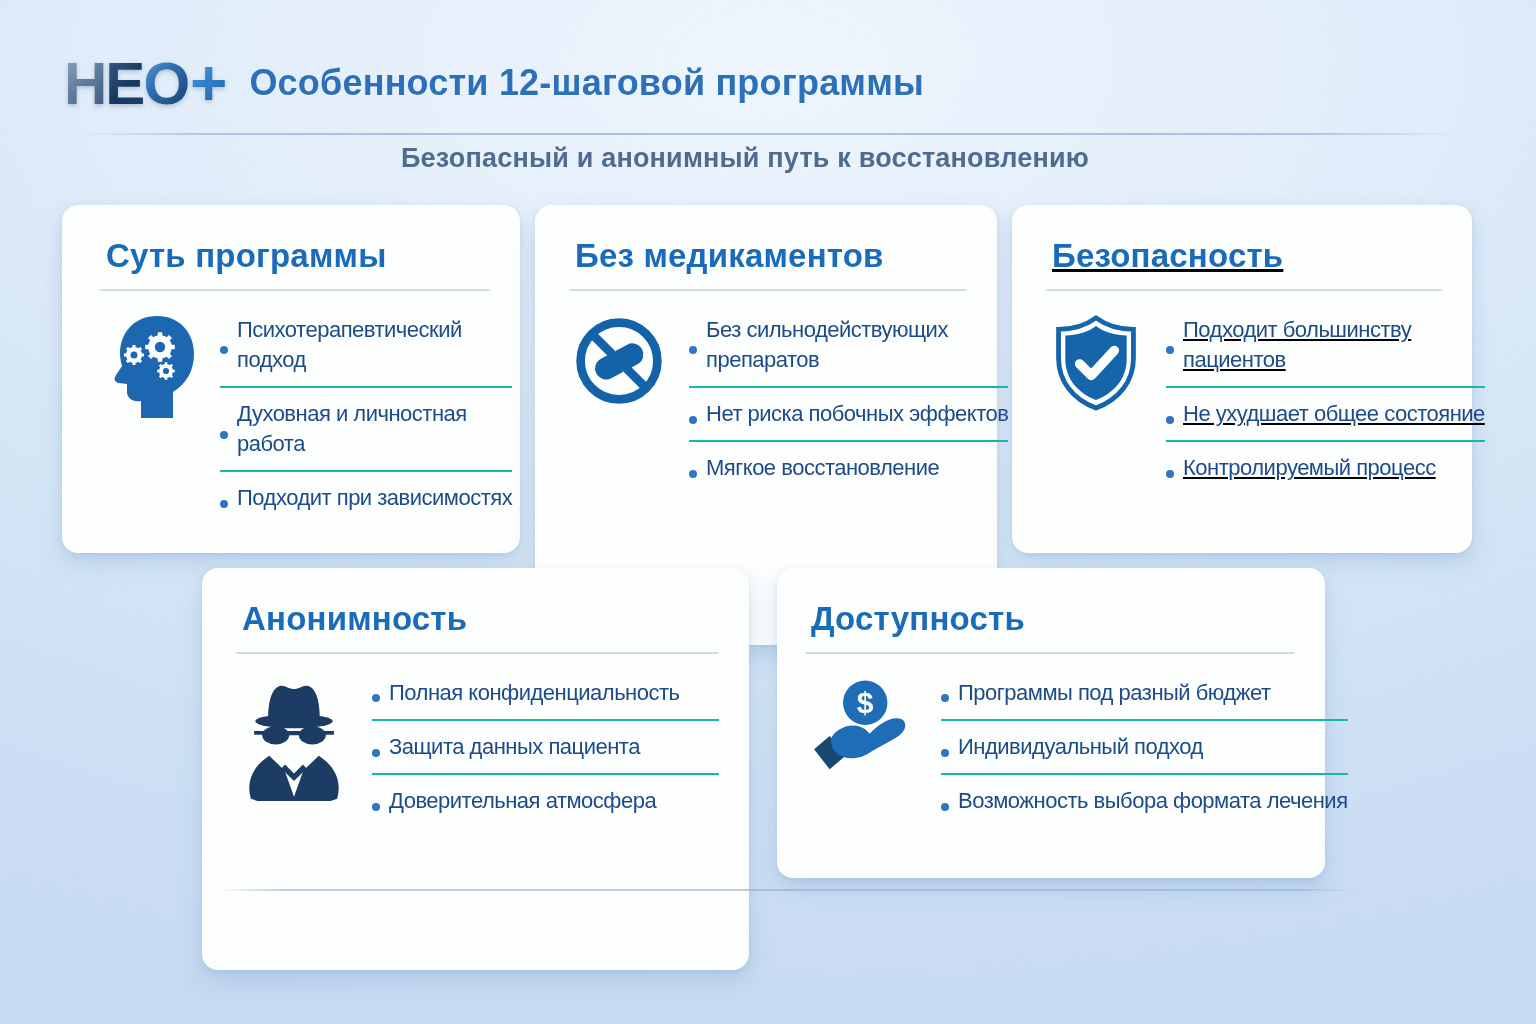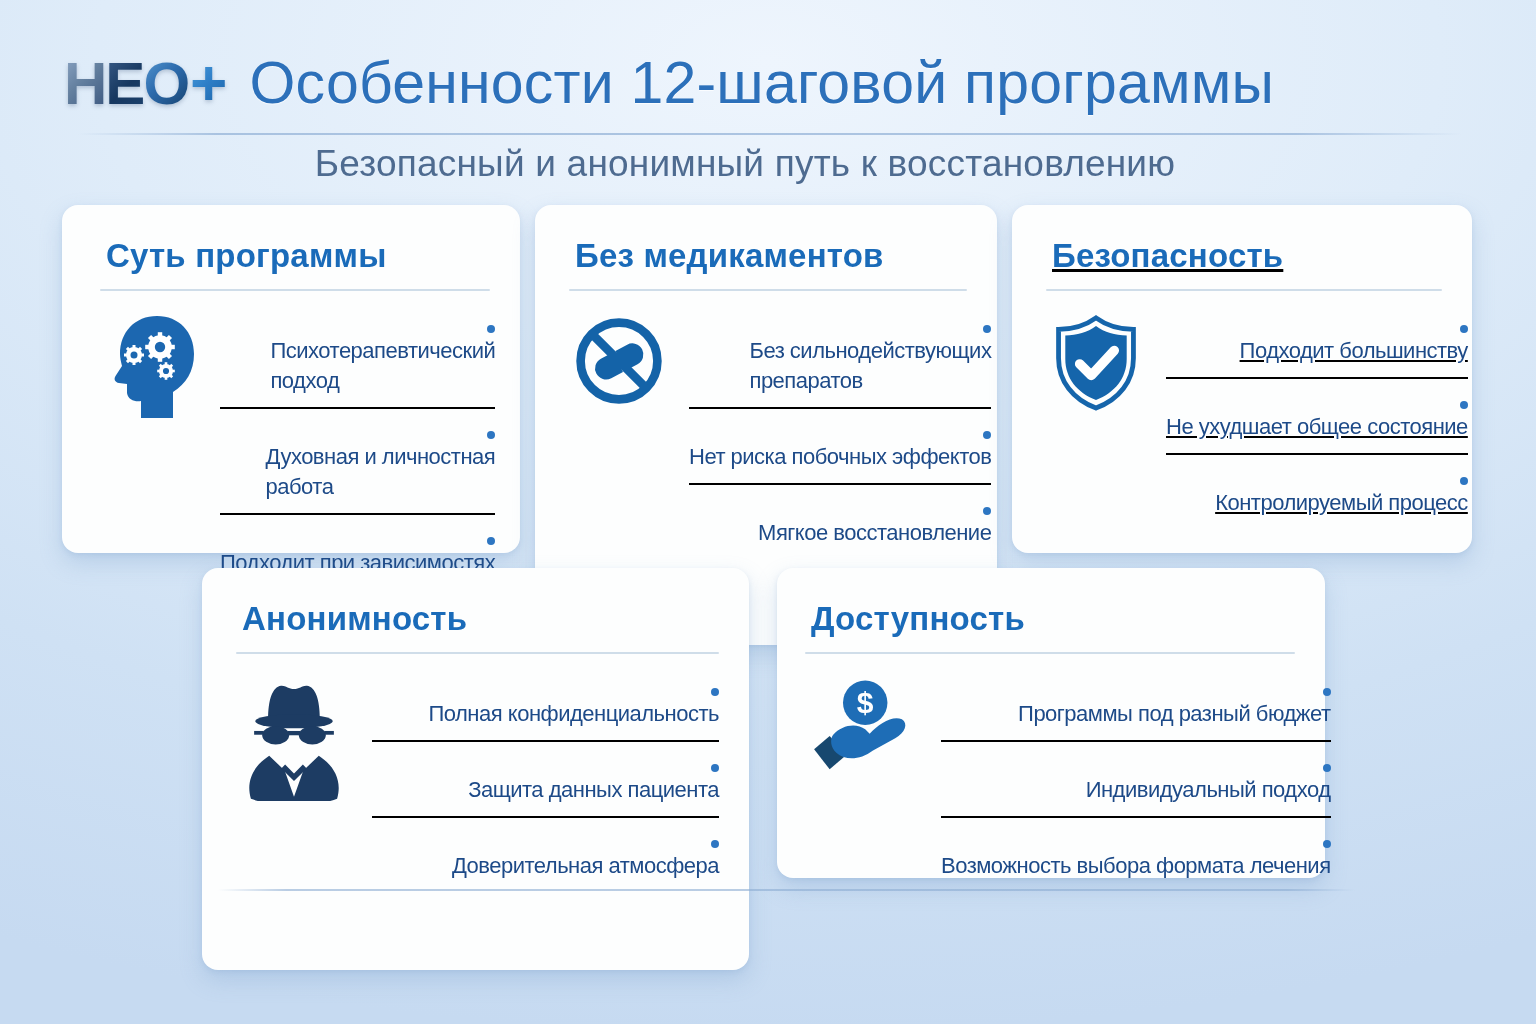--- a/index.html
+++ b/index.html
@@ -14,51 +14,51 @@
 
   
   .header{ position:absolute; left:64px; top:46px; display:flex; align-items:center; gap:24px; }
   .logo{ display:flex; align-items:center; font-weight:700; font-size:60px; letter-spacing:-2px;
          filter:drop-shadow(0 2px 2px rgba(30,60,100,.25)); }
   .logo span{ -webkit-background-clip:text; background-clip:text; color:transparent; }
   .logo .l-n{ background-image:linear-gradient(135deg,#92abcb 0%,#64809f 45%,#35517b 100%); }
   .logo .l-e{ background-image:linear-gradient(135deg,#40638f 0%,#16375f 55%,#1d4470 100%); }
   .logo .l-o{ background-image:linear-gradient(135deg,#5ea1d8 0%,#2d6cae 45%,#123a63 100%); }
   .logo .l-p{ background-image:linear-gradient(135deg,#55a9e5 0%,#2e7ec7 50%,#155a9c 100%); font-size:64px; margin-left:2px; }
-  .page-title{ font-size:59px; font-weight:400; color:#2c70ba; letter-spacing:.2px;
+  .page-title{ font-size:36px; font-weight:700; color:#2c70ba; letter-spacing:.2px;
                text-shadow:0 1px 1px rgba(255,255,255,.8); }
 
   .header-rule{ position:absolute; top:133px; left:78px; width:1384px; height:2px;
     background:linear-gradient(90deg, rgba(150,180,216,0) 0%, rgba(150,180,216,.75) 10%,
                rgba(150,180,216,.75) 88%, rgba(150,180,216,0) 100%); }
 
   .subtitle{ position:absolute; top:143px; left:0; width:1490px; text-align:center;
-             font-size:37px; font-weight:400; color:#4e6b90; letter-spacing:.2px; }
+             font-size:27px; font-weight:700; color:#4e6b90; letter-spacing:.2px; }
 
   
   .card{ position:absolute; background:#fdfefe; border-radius:16px;
          box-shadow:0 10px 22px rgba(123,158,203,.30), 0 2px 5px rgba(123,158,203,.18);
          padding:28px 30px 24px 34px; }
   .card-1{ left:62px;  top:205px; width:458px; height:348px;padding-left:38px; }
   .card-2{ left:535px; top:205px; width:462px; height:440px; }
   .card-3{ left:1012px;top:205px; width:460px; height:348px;text-decoration:underline; }
   .card-4{ left:202px; top:568px; width:547px; height:402px; }
   .card-5{ left:777px; top:568px; width:548px; height:310px;padding-left:28px; }
 
   .card-title{ font-size:33px; font-weight:700; color:#1a6bb9; letter-spacing:.2px; margin:4px 0 14px 6px; }
   .card-rule{ height:2px; background:#cfdde9; border-radius:1px; }
 
   .card-body{ display:flex; align-items:flex-start; gap:20px; margin-top:22px; }
   .icon-col{ flex:0 0 100px; display:flex; justify-content:center; }
   .row2 .icon-col{ flex-basis:116px; }
 
   ul.bullets{ list-style:none; flex:1 1 auto; }
-  li.bullet{ display:flex; align-items:flex-end; gap:3px; padding:11px 0;flex-direction:column; }
+  li.bullet{ display:flex; align-items:center; gap:9px; padding:11px 0; }
   li.bullet:first-child{ padding-top:2px; }
-  li.bullet + li.bullet{ border-top:2px solid #000000; }
+  li.bullet + li.bullet{ border-top:2px solid #14b8a6; }
   .dot{ flex:0 0 8px; width:8px; height:8px; border-radius:50%; background:#2d76c2; margin-top:11px; }
   li.bullet:first-child .dot{ margin-top:10px; }
   .bullet-text{ font-size:22px; line-height:30px; color:#1d4a88; letter-spacing:-0.5px; }
   .ln{ display:block; white-space:nowrap; }
   .ln:empty{ display:none; }
 
   .bottom-rule{ position:absolute; top:889px; left:218px; width:1137px; height:2px;
     background:linear-gradient(90deg, rgba(140,172,210,0) 0%, rgba(140,172,210,.6) 6%,
                rgba(140,172,210,.6) 94%, rgba(140,172,210,0) 100%); }
 </style>
@@ -177,20 +177,21 @@
           <path fill="none" stroke="#1565ab" stroke-width="5" d="M50,3 C61,11 74,15 89,15 L89,45 C89,69 74,88 50,97 C26,88 11,69 11,45 L11,15 C26,15 39,11 50,3 Z"></path>
           <path fill="#1565ab" transform="translate(9,9) scale(0.82)" d="M50,3 C61,11 74,15 89,15 L89,45 C89,69 74,88 50,97 C26,88 11,69 11,45 L11,15 C26,15 39,11 50,3 Z"></path>
           <polyline points="33,51 45,63 69,37" fill="none" stroke="#ffffff" stroke-width="10" stroke-linecap="round" stroke-linejoin="round"></polyline>
         </svg>
       </div>
       <ul class="bullets">
         <li class="bullet">
           <span class="dot"></span>
           <span class="bullet-text">
             <span class="ln">Подходит большинству</span>
+            <span class="ln">пациентов</span>
           </span>
         </li>
         <li class="bullet">
           <span class="dot"></span>
           <span class="bullet-text">
             <span class="ln">Не ухудшает общее состояние</span>
           </span>
         </li>
         <li class="bullet">
           <span class="dot"></span>

